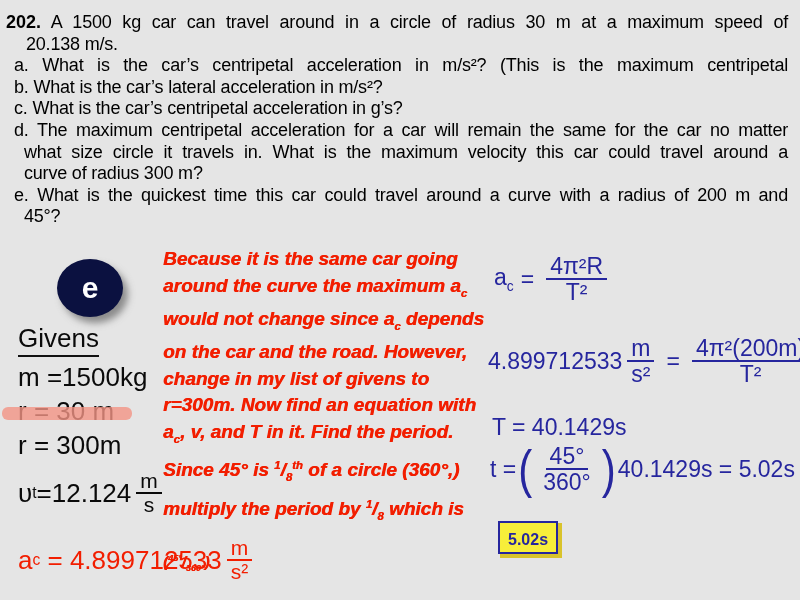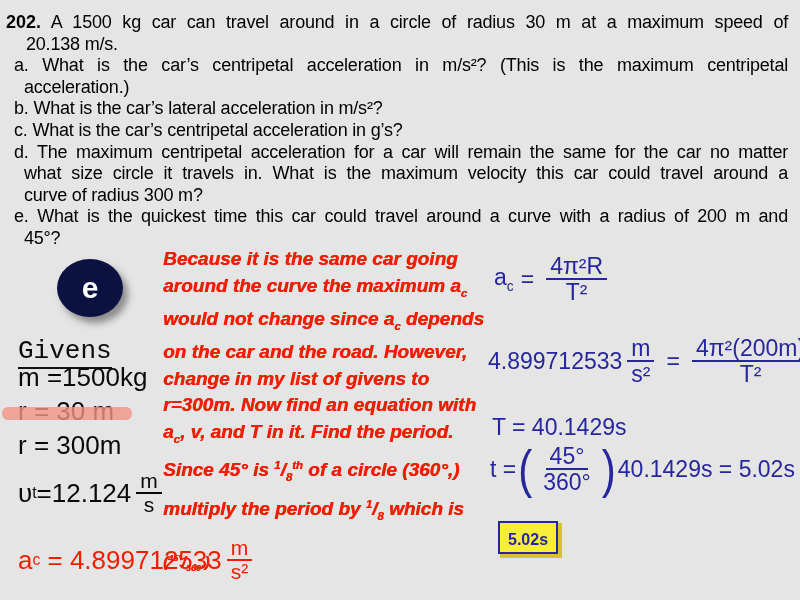--- a/index.html
+++ b/index.html
@@ -17,21 +17,21 @@
   .ptext b { font-weight:bold; letter-spacing:0; }
 
   
   .part-circle { position:absolute; left:57px; top:259px; width:66px; height:58px;
       border-radius:50%; background:#0b1140; color:#fff; display:flex; align-items:center;
       justify-content:center; font-size:30px; font-weight:bold;
       box-shadow:5px 6px 7px rgba(110,110,110,0.75); }
 
   
   .gv { position:absolute; left:18px; color:#0a0a0a; font-size:26px; white-space:nowrap; }
-  .gv-title { top:336px; border-bottom:2px solid #111; padding-bottom:1px;font-family:Liberation Mono, monospace; }
+  .gv-title { top:323px; border-bottom:2px solid #111; padding-bottom:1px; }
   .gv-mass  { top:362px; }
   .gv-r30   { top:396px; }
   .gv-r300  { top:430px; }
   .gv-vt    { top:470px; display:flex; align-items:center; }
   .gv-ac    { top:537px; display:flex; align-items:center; color:#f21e00; }
   .strike-bar { position:absolute; left:2px; top:407px; width:130px; height:13px;
       background:#f29384; opacity:0.8; border-radius:6px; }
   sub.sm { vertical-align:sub; font-size:60%; }
   sup.sm { vertical-align:super; font-size:60%; }
 
@@ -64,21 +64,20 @@
 </style>
 </head>
 <body>
 
 <div class="stage">
 
   <div class="ptext">
     <div class="ln j"><b>202.</b> <span>A 1500 kg car can travel around in a circle of radius 30 m at a maximum speed of</span></div>
     <div class="ln ind3">20.138 m/s.</div>
     <div class="ln j ind1">a. What is the car’s centripetal acceleration in m/s²? (This is the maximum centripetal</div>
-    <div class="ln ind2">acceleration.)</div>
     <div class="ln ind1">b. What is the car’s lateral acceleration in m/s²?</div>
     <div class="ln ind1">c. What is the car’s centripetal acceleration in g’s?</div>
     <div class="ln j ind1">d. The maximum centripetal acceleration for a car will remain the same for the car no matter</div>
     <div class="ln j ind2">what size circle it travels in. What is the maximum velocity this car could travel around a</div>
     <div class="ln ind2">curve of radius 300 m?</div>
     <div class="ln j ind1">e. What is the quickest time this car could travel around a curve with a radius of 200 m and</div>
     <div class="ln ind2">45°?</div>
   </div>
 
   <div class="part-circle">

